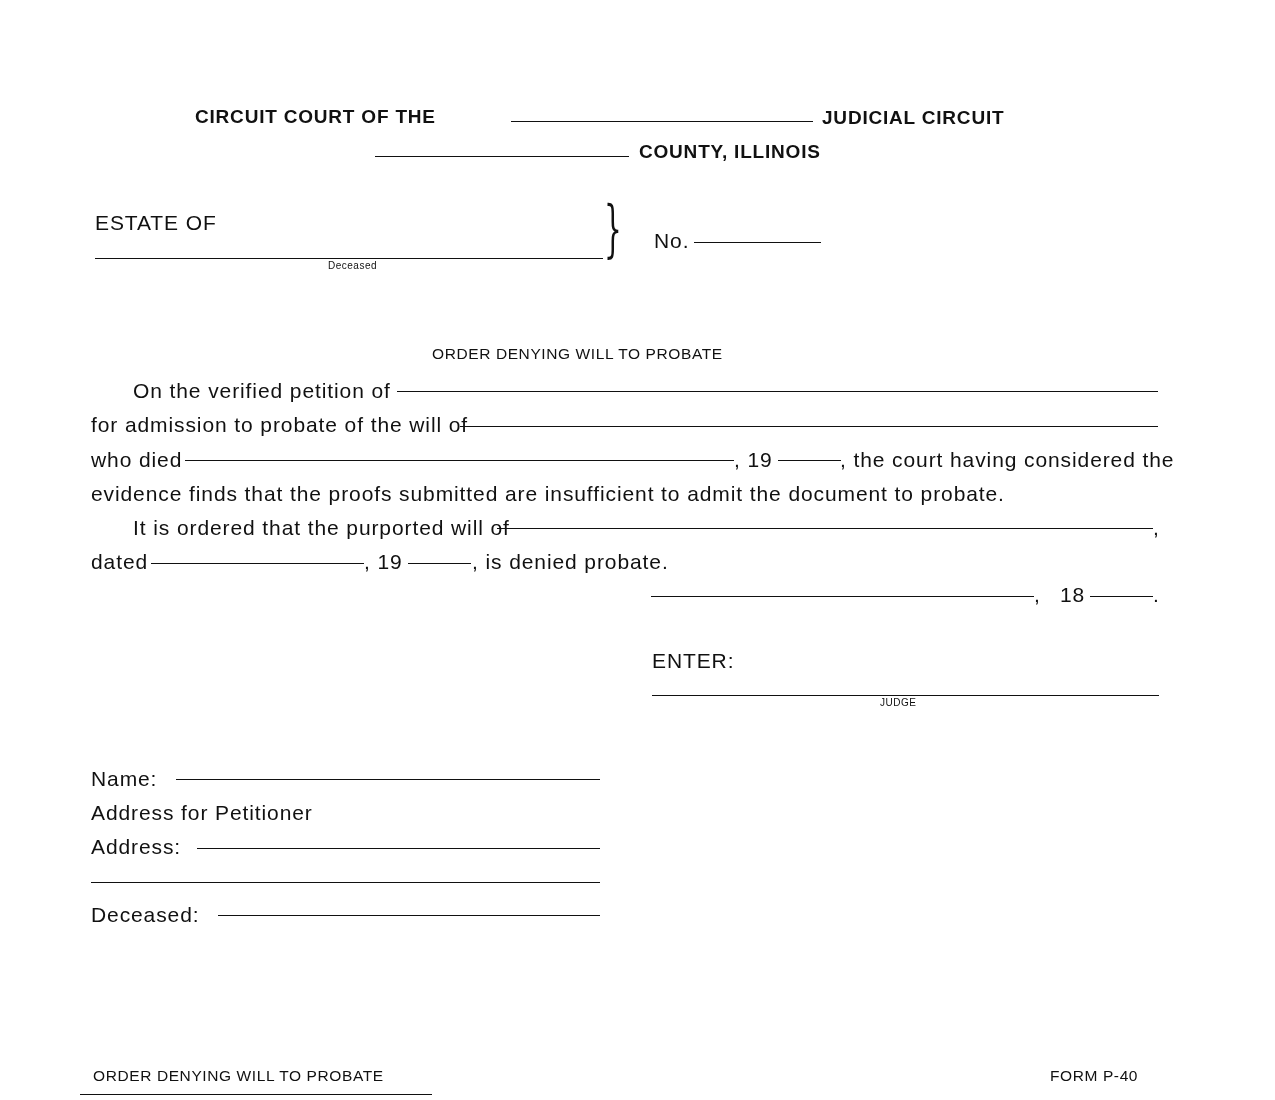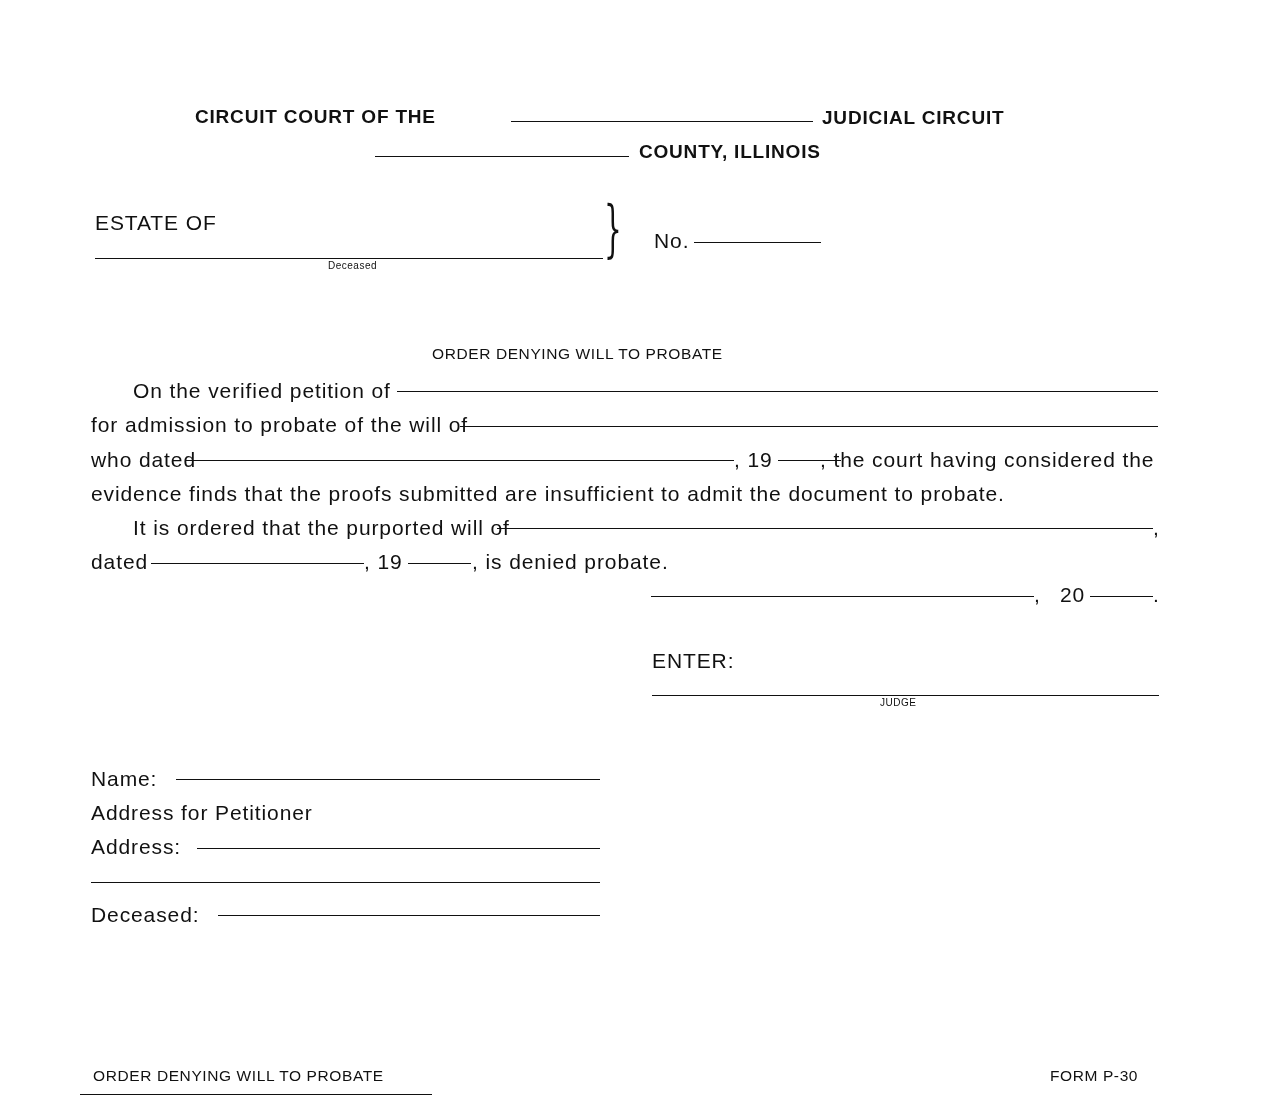--- a/index.html
+++ b/index.html
@@ -31,52 +31,52 @@
 <div class="line" style="left:694px;top:242px;width:127px;"></div>
 
 <div class="abs bold15" style="left:432px;top:345px;">ORDER DENYING WILL TO PROBATE</div>
 
 <div class="abs txt" style="left:133px;top:379px;">On the verified petition of</div>
 <div class="line" style="left:397px;top:391px;width:761px;"></div>
 
 <div class="abs txt" style="left:91px;top:413px;">for admission to probate of the will of</div>
 <div class="line" style="left:460px;top:426px;width:698px;"></div>
 
-<div class="abs txt" style="left:91px;top:448px;">who dated</div>
+<div class="abs txt" style="left:91px;top:448px;">who died</div>
 <div class="line" style="left:185px;top:460px;width:549px;"></div>
 <div class="abs txt" style="left:734px;top:448px;">, 19</div>
 <div class="line" style="left:778px;top:460px;width:63px;"></div>
-<div class="abs txt" style="left:820px;top:448px;">, the court having considered the</div>
+<div class="abs txt" style="left:840px;top:448px;">, the court having considered the</div>
 
 <div class="abs txt" style="left:91px;top:482px;">evidence finds that the proofs submitted are insufficient to admit the document to probate.</div>
 
 <div class="abs txt" style="left:133px;top:516px;">It is ordered that the purported will of</div>
 <div class="line" style="left:497px;top:528px;width:656px;"></div>
 <div class="abs txt" style="left:1153px;top:516px;">,</div>
 
 <div class="abs txt" style="left:91px;top:550px;">dated</div>
 <div class="line" style="left:151px;top:563px;width:213px;"></div>
 <div class="abs txt" style="left:364px;top:550px;">, 19</div>
 <div class="line" style="left:408px;top:563px;width:63px;"></div>
 <div class="abs txt" style="left:472px;top:550px;">, is denied probate.</div>
 
 <div class="line" style="left:651px;top:596px;width:383px;"></div>
 <div class="abs txt" style="left:1034px;top:583px;">,</div>
-<div class="abs txt" style="left:1060px;top:583px;">20</div>
+<div class="abs txt" style="left:1060px;top:583px;">18</div>
 <div class="line" style="left:1090px;top:596px;width:63px;"></div>
 <div class="abs txt" style="left:1153px;top:583px;">.</div>
 
 <div class="abs txt" style="left:652px;top:649px;">ENTER:</div>
 <div class="line" style="left:652px;top:695px;width:507px;"></div>
 <div class="abs small" style="left:880px;top:697px;">JUDGE</div>
 
 <div class="abs txt" style="left:91px;top:767px;">Name:</div>
 <div class="line" style="left:176px;top:779px;width:424px;"></div>
 <div class="abs txt" style="left:91px;top:801px;">Address for Petitioner</div>
 <div class="abs txt" style="left:91px;top:835px;">Address:</div>
 <div class="line" style="left:197px;top:848px;width:403px;"></div>
 <div class="line" style="left:91px;top:882px;width:509px;"></div>
 <div class="abs txt" style="left:91px;top:903px;">Deceased:</div>
 <div class="line" style="left:218px;top:915px;width:382px;"></div>
 
 <div class="abs bold15" style="left:93px;top:1067px;">ORDER DENYING WILL TO PROBATE</div>
-<div class="abs bold15" style="left:1050px;top:1067px;">FORM P-30</div>
+<div class="abs bold15" style="left:1050px;top:1067px;">FORM P-40</div>
 <div class="line" style="left:80px;top:1094px;width:352px;border-bottom-width:1px;"></div>
 
 </body></html>

